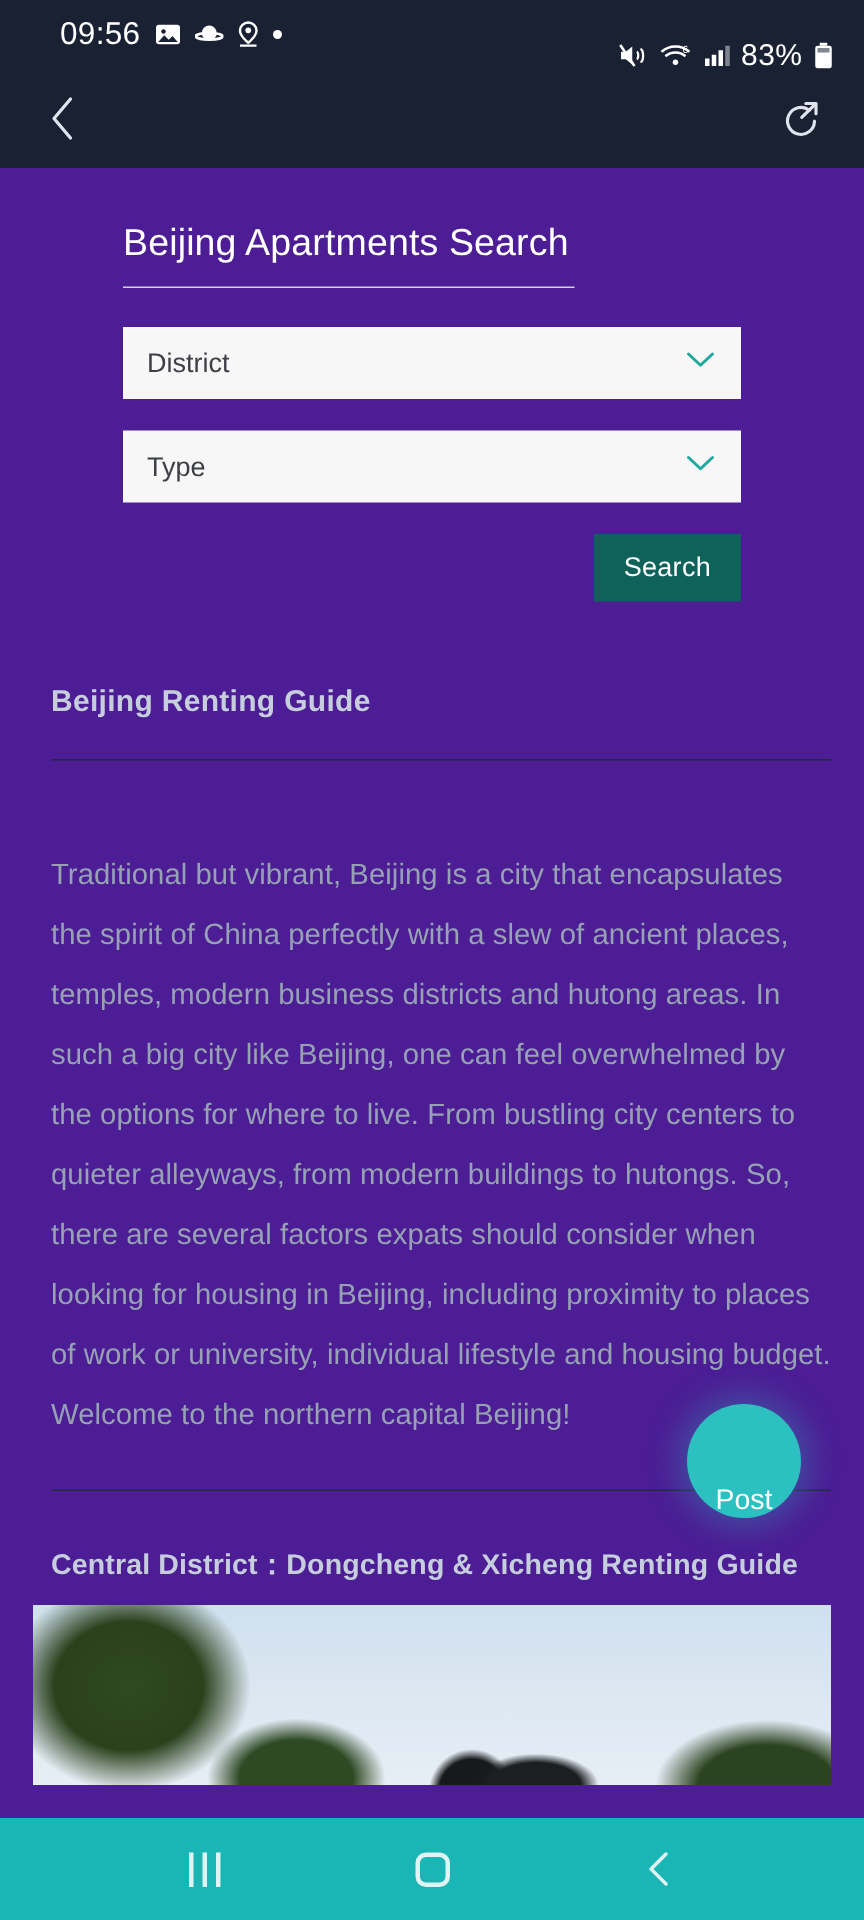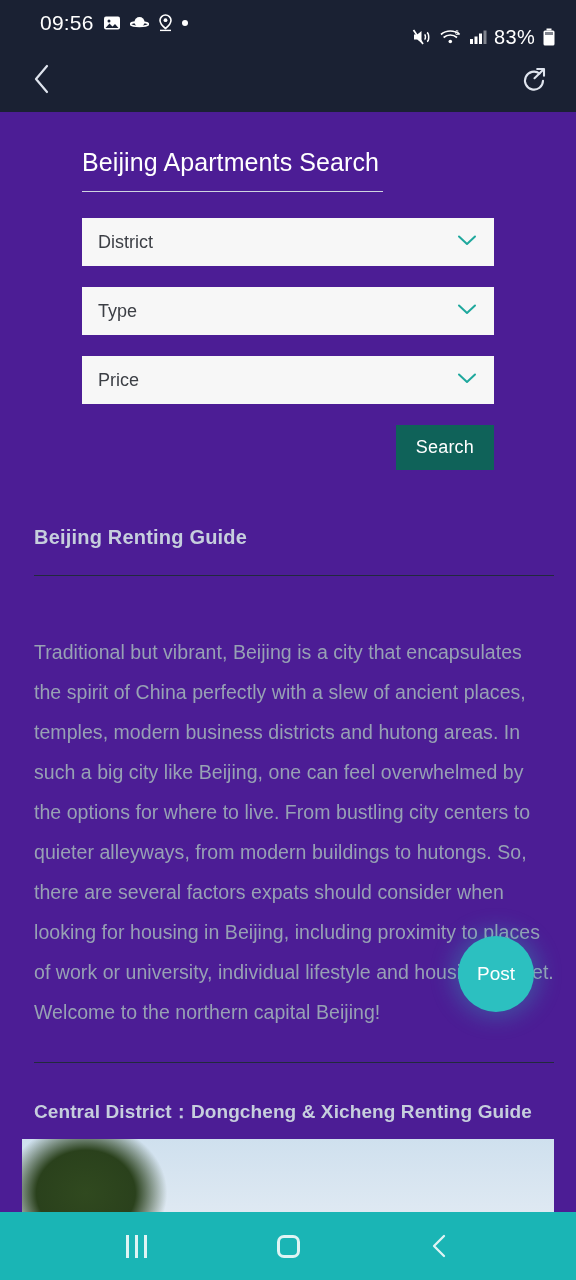--- a/index.html
+++ b/index.html
@@ -152,21 +152,21 @@
   }
 
   
   .fab {
     position:absolute;
     width:76px; height:76px;
     border-radius:50%;
     background:#2cc0c0;
     color:#ffffff;
     display:flex;
-    align-items:center;
+    align-items:flex-end;
     justify-content:center;
     font-size:19px;
     right:42px;
     top:936px;
     box-shadow:0 0 22px 6px rgba(44,192,192,0.30);
     cursor:pointer;
     z-index:5;
   }
 
   
@@ -282,28 +282,20 @@
 
     <div class="select-field">
       <span class="label">Type</span>
       <span class="chev">
         <svg width="22" height="14" viewBox="0 0 22 14">
             <polyline points="3,3.5 11,11 19,3.5" fill="none" stroke="#1fa89d" stroke-width="2" stroke-linecap="round" stroke-linejoin="round"></polyline>
           </svg>
       </span>
     </div>
 
-    <div class="select-field">
-      <span class="label">Price</span>
-      <span class="chev">
-        <svg width="22" height="14" viewBox="0 0 22 14">
-            <polyline points="3,3.5 11,11 19,3.5" fill="none" stroke="#1fa89d" stroke-width="2" stroke-linecap="round" stroke-linejoin="round"></polyline>
-          </svg>
-      </span>
-    </div>
 
     <div class="search-btn-row">
       <button class="search-btn">Search</button>
     </div>
   </div>
 
   <div class="guide">
     <div class="guide-heading">Beijing Renting Guide</div>
     <div class="divider"></div>
     <p class="guide-body">Traditional but vibrant, Beijing is a city that encapsulates the spirit of China perfectly with a slew of ancient places, temples, modern business districts and hutong areas. In such a big city like Beijing, one can feel overwhelmed by the options for where to live. From bustling city centers to quieter alleyways, from modern buildings to hutongs. So, there are several factors expats should consider when looking for housing in Beijing, including proximity to places of work or university, individual lifestyle and housing budget. Welcome to the northern capital Beijing!</p>

